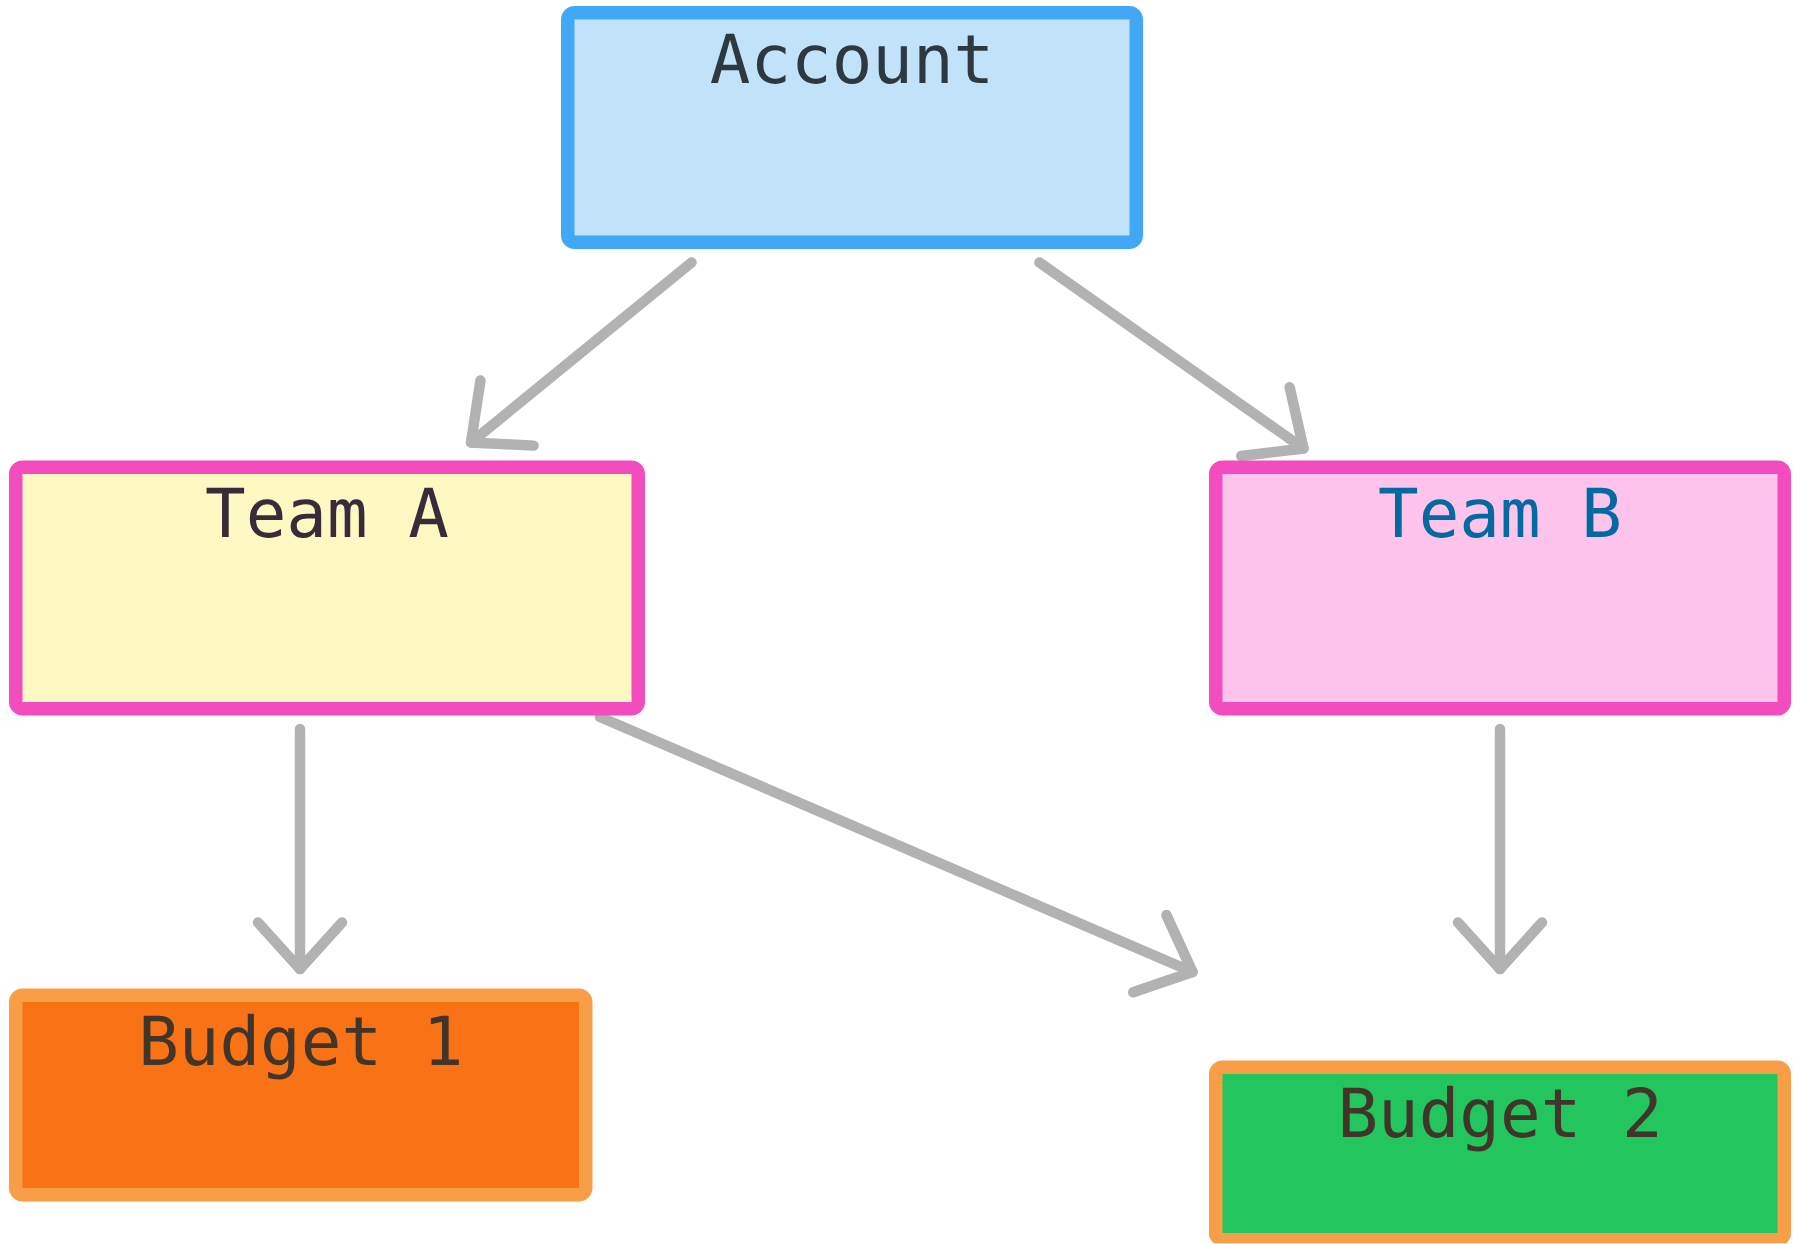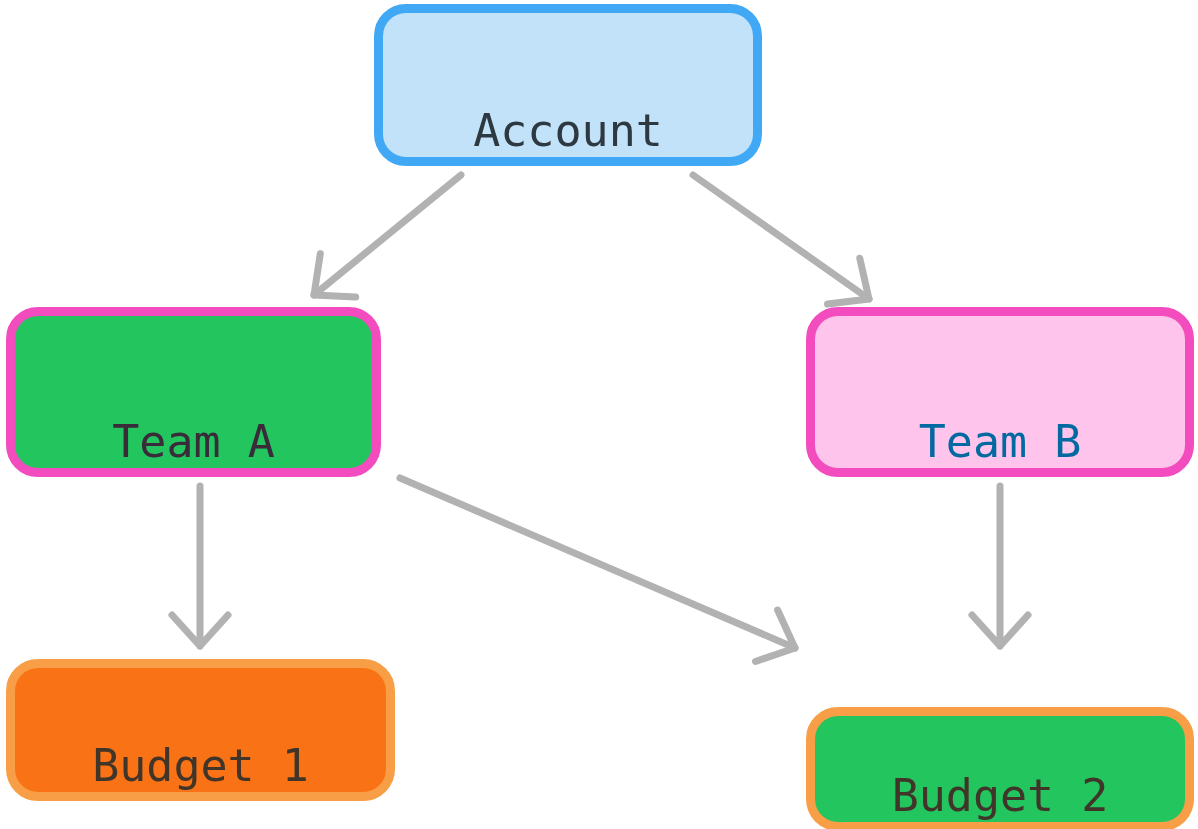--- a/index.html
+++ b/index.html
@@ -17,23 +17,23 @@
   }
   .edges {
     position: absolute;
     left: 0;
     top: 0;
     overflow: visible;
   }
   .node {
     position: absolute;
     box-sizing: border-box;
-    border-radius: 32px;
+    border-radius: 9px;
     display: flex;
-    align-items: flex-end;
+    align-items: flex-start;
     justify-content: center;
     font-size: 45px;
     font-weight: 500;
     white-space: pre;
   }
   .node span {
     display: block;
   }
 </style>
 </head>
@@ -49,18 +49,18 @@
     <g id="edge-group">
         <line x1="461" y1="175" x2="314" y2="295" stroke="#b2b2b2" stroke-width="7" stroke-linecap="round" marker-end="url(#arrowhead)"></line>
         <line x1="693" y1="175" x2="869" y2="299" stroke="#b2b2b2" stroke-width="7" stroke-linecap="round" marker-end="url(#arrowhead)"></line>
         <line x1="200" y1="486" x2="200" y2="646" stroke="#b2b2b2" stroke-width="7" stroke-linecap="round" marker-end="url(#arrowhead)"></line>
         <line x1="400" y1="478" x2="795" y2="648" stroke="#b2b2b2" stroke-width="7" stroke-linecap="round" marker-end="url(#arrowhead)"></line>
         <line x1="1000" y1="486" x2="1000" y2="646" stroke="#b2b2b2" stroke-width="7" stroke-linecap="round" marker-end="url(#arrowhead)"></line>
       </g>
   </svg>
   <div id="node-layer">
       <div class="node" style="left: 374px; top: 4px; width: 388px; height: 162px; background: rgb(194, 226, 250); border: 9px solid rgb(64, 168, 244); color: rgb(46, 56, 64);"><span>Account</span></div>
-      <div class="node" style="left: 6px; top: 307px; width: 375px; height: 170px; background: #22c55e; border: 9px solid rgb(242, 76, 190); color: rgb(57, 43, 57);"><span>Team A</span></div>
+      <div class="node" style="left: 6px; top: 307px; width: 424px; height: 170px; background: #fef9c3; border: 9px solid rgb(242, 76, 190); color: rgb(57, 43, 57);"><span>Team A</span></div>
       <div class="node" style="left: 806px; top: 307px; width: 388px; height: 170px; background: rgb(254, 196, 235); border: 9px solid rgb(242, 76, 190); color: #0369a1;"><span>Team B</span></div>
       <div class="node" style="left: 6px; top: 659px; width: 389px; height: 142px; background: #f97316; border: 9px solid rgb(248, 158, 70); color: rgb(65, 52, 41);"><span>Budget 1</span></div>
       <div class="node" style="left: 806px; top: 659px; width: 388px; height: 124px; background: #22c55e; border: 9px solid rgb(248, 158, 70); color: rgb(65, 52, 41); margin-top: 48px;"><span>Budget 2</span></div>
     </div>
 </div>
 
 </body></html>

